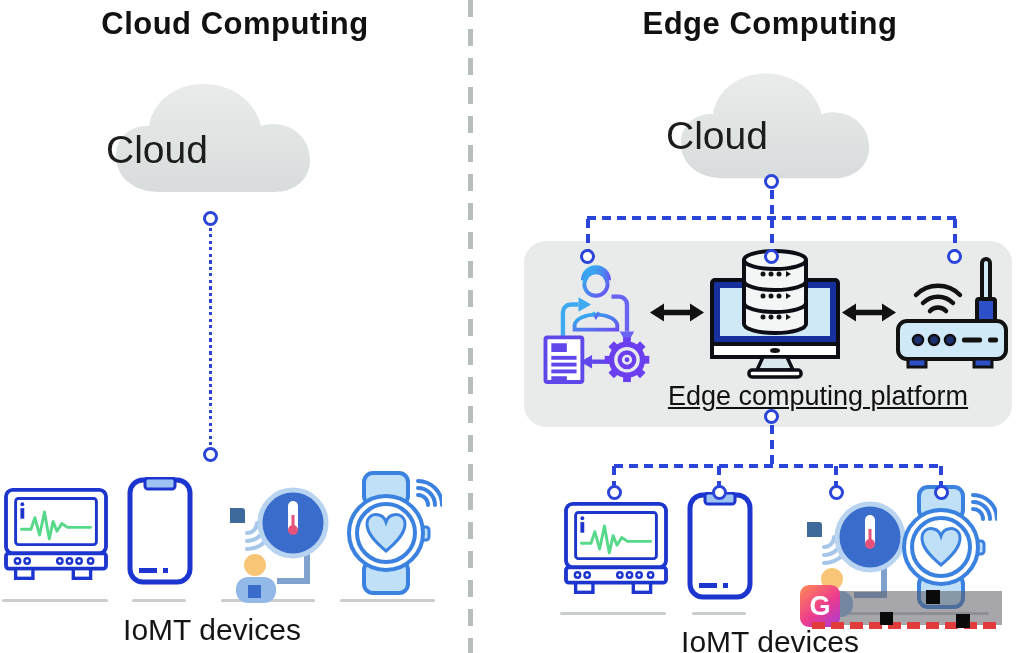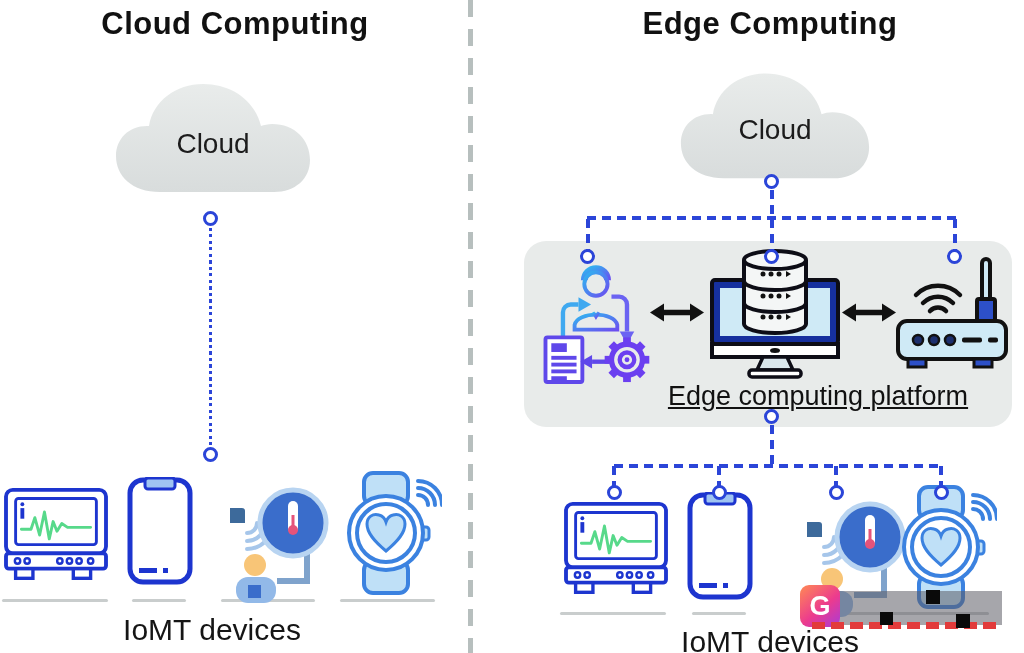--- a/index.html
+++ b/index.html
@@ -1,21 +1,21 @@
 <!DOCTYPE html>
 <html><head>
 <meta charset="utf-8">
 <style>
   html,body{margin:0;padding:0;background:#ffffff;}
   .canvas{position:relative;width:1024px;height:653px;background:#ffffff;overflow:hidden;
           font-family:"Liberation Sans","DejaVu Sans",sans-serif;color:#151515;}
   .panel-title{position:absolute;font-size:31px;font-weight:700;color:#111;text-align:center;letter-spacing:.5px;}
   .cloud-wrap{position:absolute;}
   .cloud-wrap svg{position:absolute;inset:0;width:100%;height:100%;}
-  .cloud-label{position:absolute;left:0;right:0;text-align:center;font-size:28px;color:#1c1c1c;}
+  .cloud-label{position:absolute;left:0;right:0;text-align:left;font-size:39px;color:#1c1c1c;}
   .node{position:absolute;width:9px;height:9px;border:3.5px solid #2b45d8;border-radius:50%;background:#fff;z-index:3;}
   .dotline-v{position:absolute;width:3px;background:repeating-linear-gradient(180deg,#2b45d8 0 3px,transparent 3px 6.5px);z-index:2;}
   .dash-v{position:absolute;width:3.5px;background:repeating-linear-gradient(180deg,#2b45d8 0 9px,transparent 9px 15px);z-index:2;}
   .dash-h{position:absolute;height:3.5px;background:repeating-linear-gradient(90deg,#2b45d8 0 9px,transparent 9px 15px);z-index:2;}
   .divider{position:absolute;width:5px;background:repeating-linear-gradient(180deg,#b7bfbe 0 17px,transparent 17px 29px);}
   .platform{position:absolute;background:#e8ebea;border-radius:22px;z-index:0;}
   .platform-label{position:absolute;text-align:center;font-size:27px;color:#111;z-index:1;}
   .icon{position:absolute;z-index:1;}
   .icon svg{width:100%;height:100%;display:block;}
   .underline{position:absolute;height:3px;background:#c9cdcd;border-radius:2px;}

